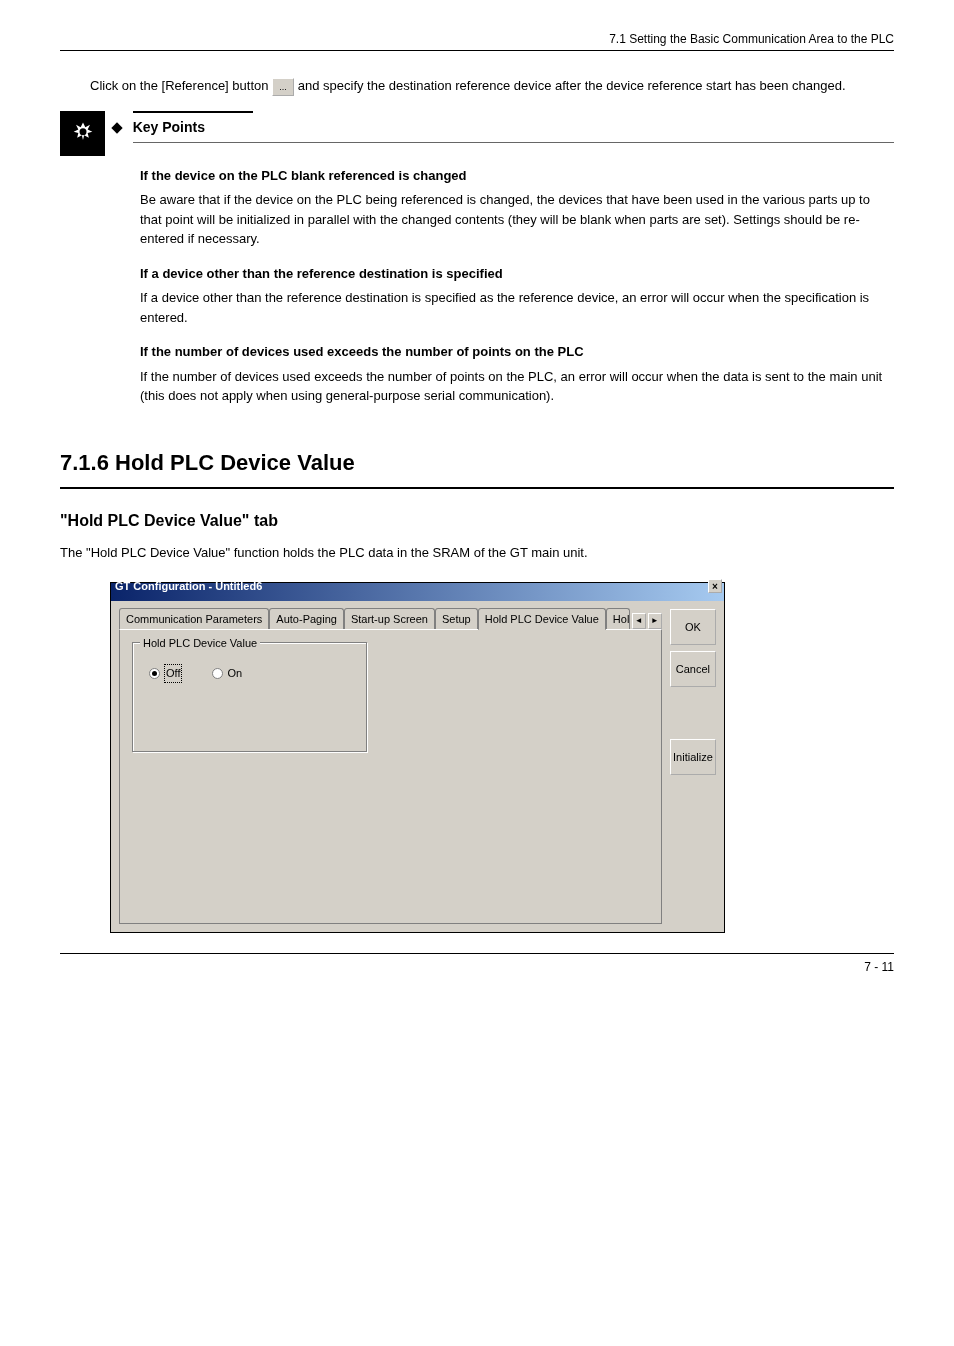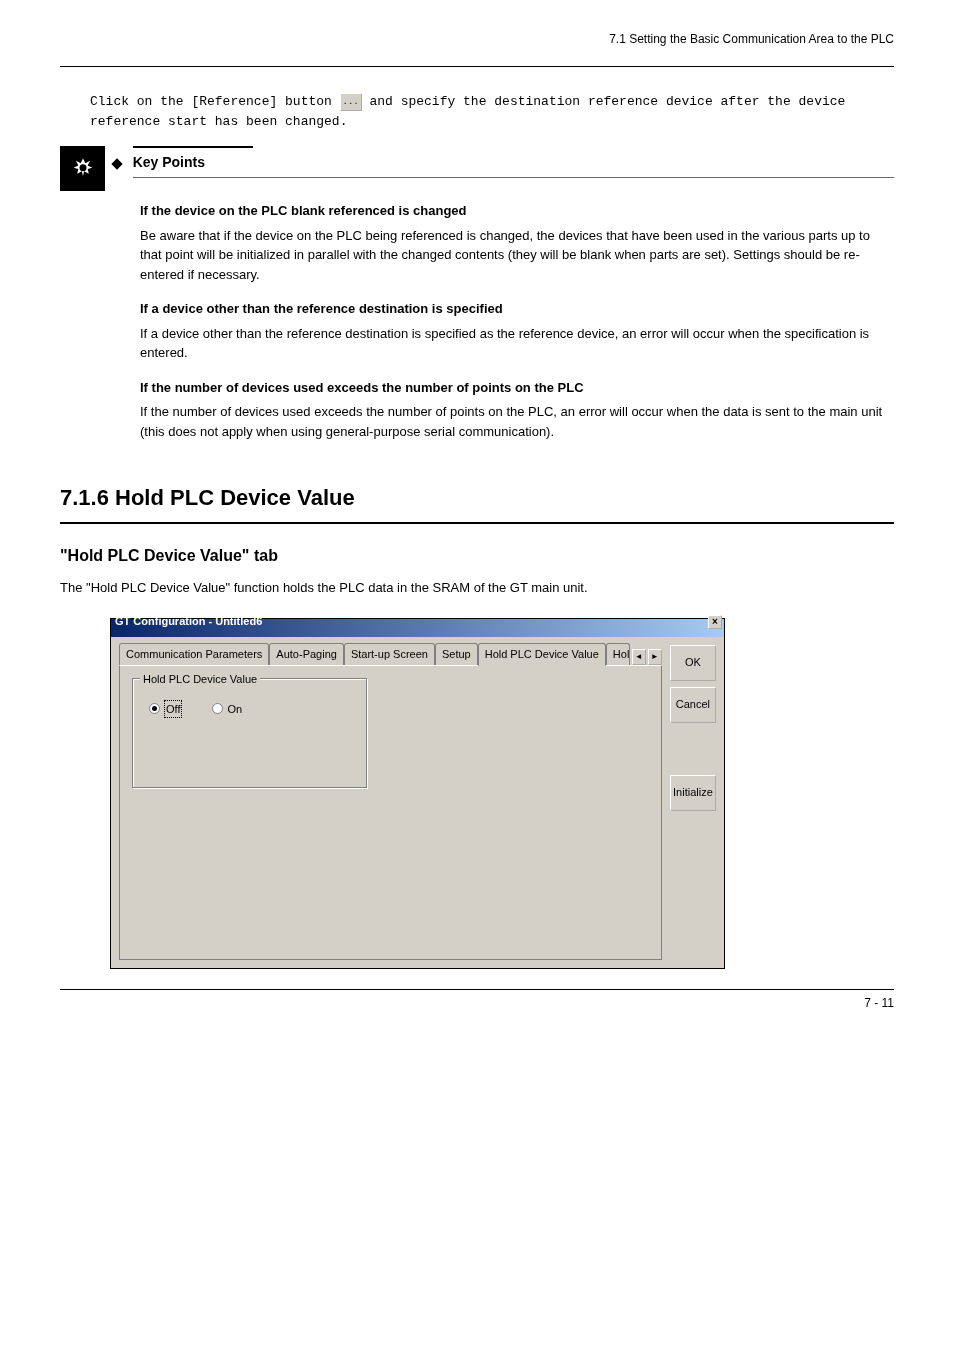--- a/index.html
+++ b/index.html
@@ -14,37 +14,36 @@
       margin: 0 auto;
       padding: 30px 60px;
       font-size: 13px;
       line-height: 1.5;
       color: #000;
     }
     .header-row {
       display: flex;
       justify-content: space-between;
       font-size: 12px;
-      margin-bottom: 18px;
+      margin-bottom: 2px;
     }
     .header-left {
       text-align: left;
     }
     .header-right {
       text-align: right;
     }
     hr.top-line {
       border: none;
       border-top: 1.5px solid #000;
       margin-bottom: 25px;
     }
     .body-text {
       margin-left: 30px;
       margin-bottom: 12px;
-      font-family: Liberation Mono, monospace;
     }
     .inline-icon {
       display: inline-block;
       width: 22px;
       height: 18px;
       background: #d4d0c8;
       border: 1px outset #fff;
       vertical-align: middle;
       text-align: center;
       line-height: 14px;

